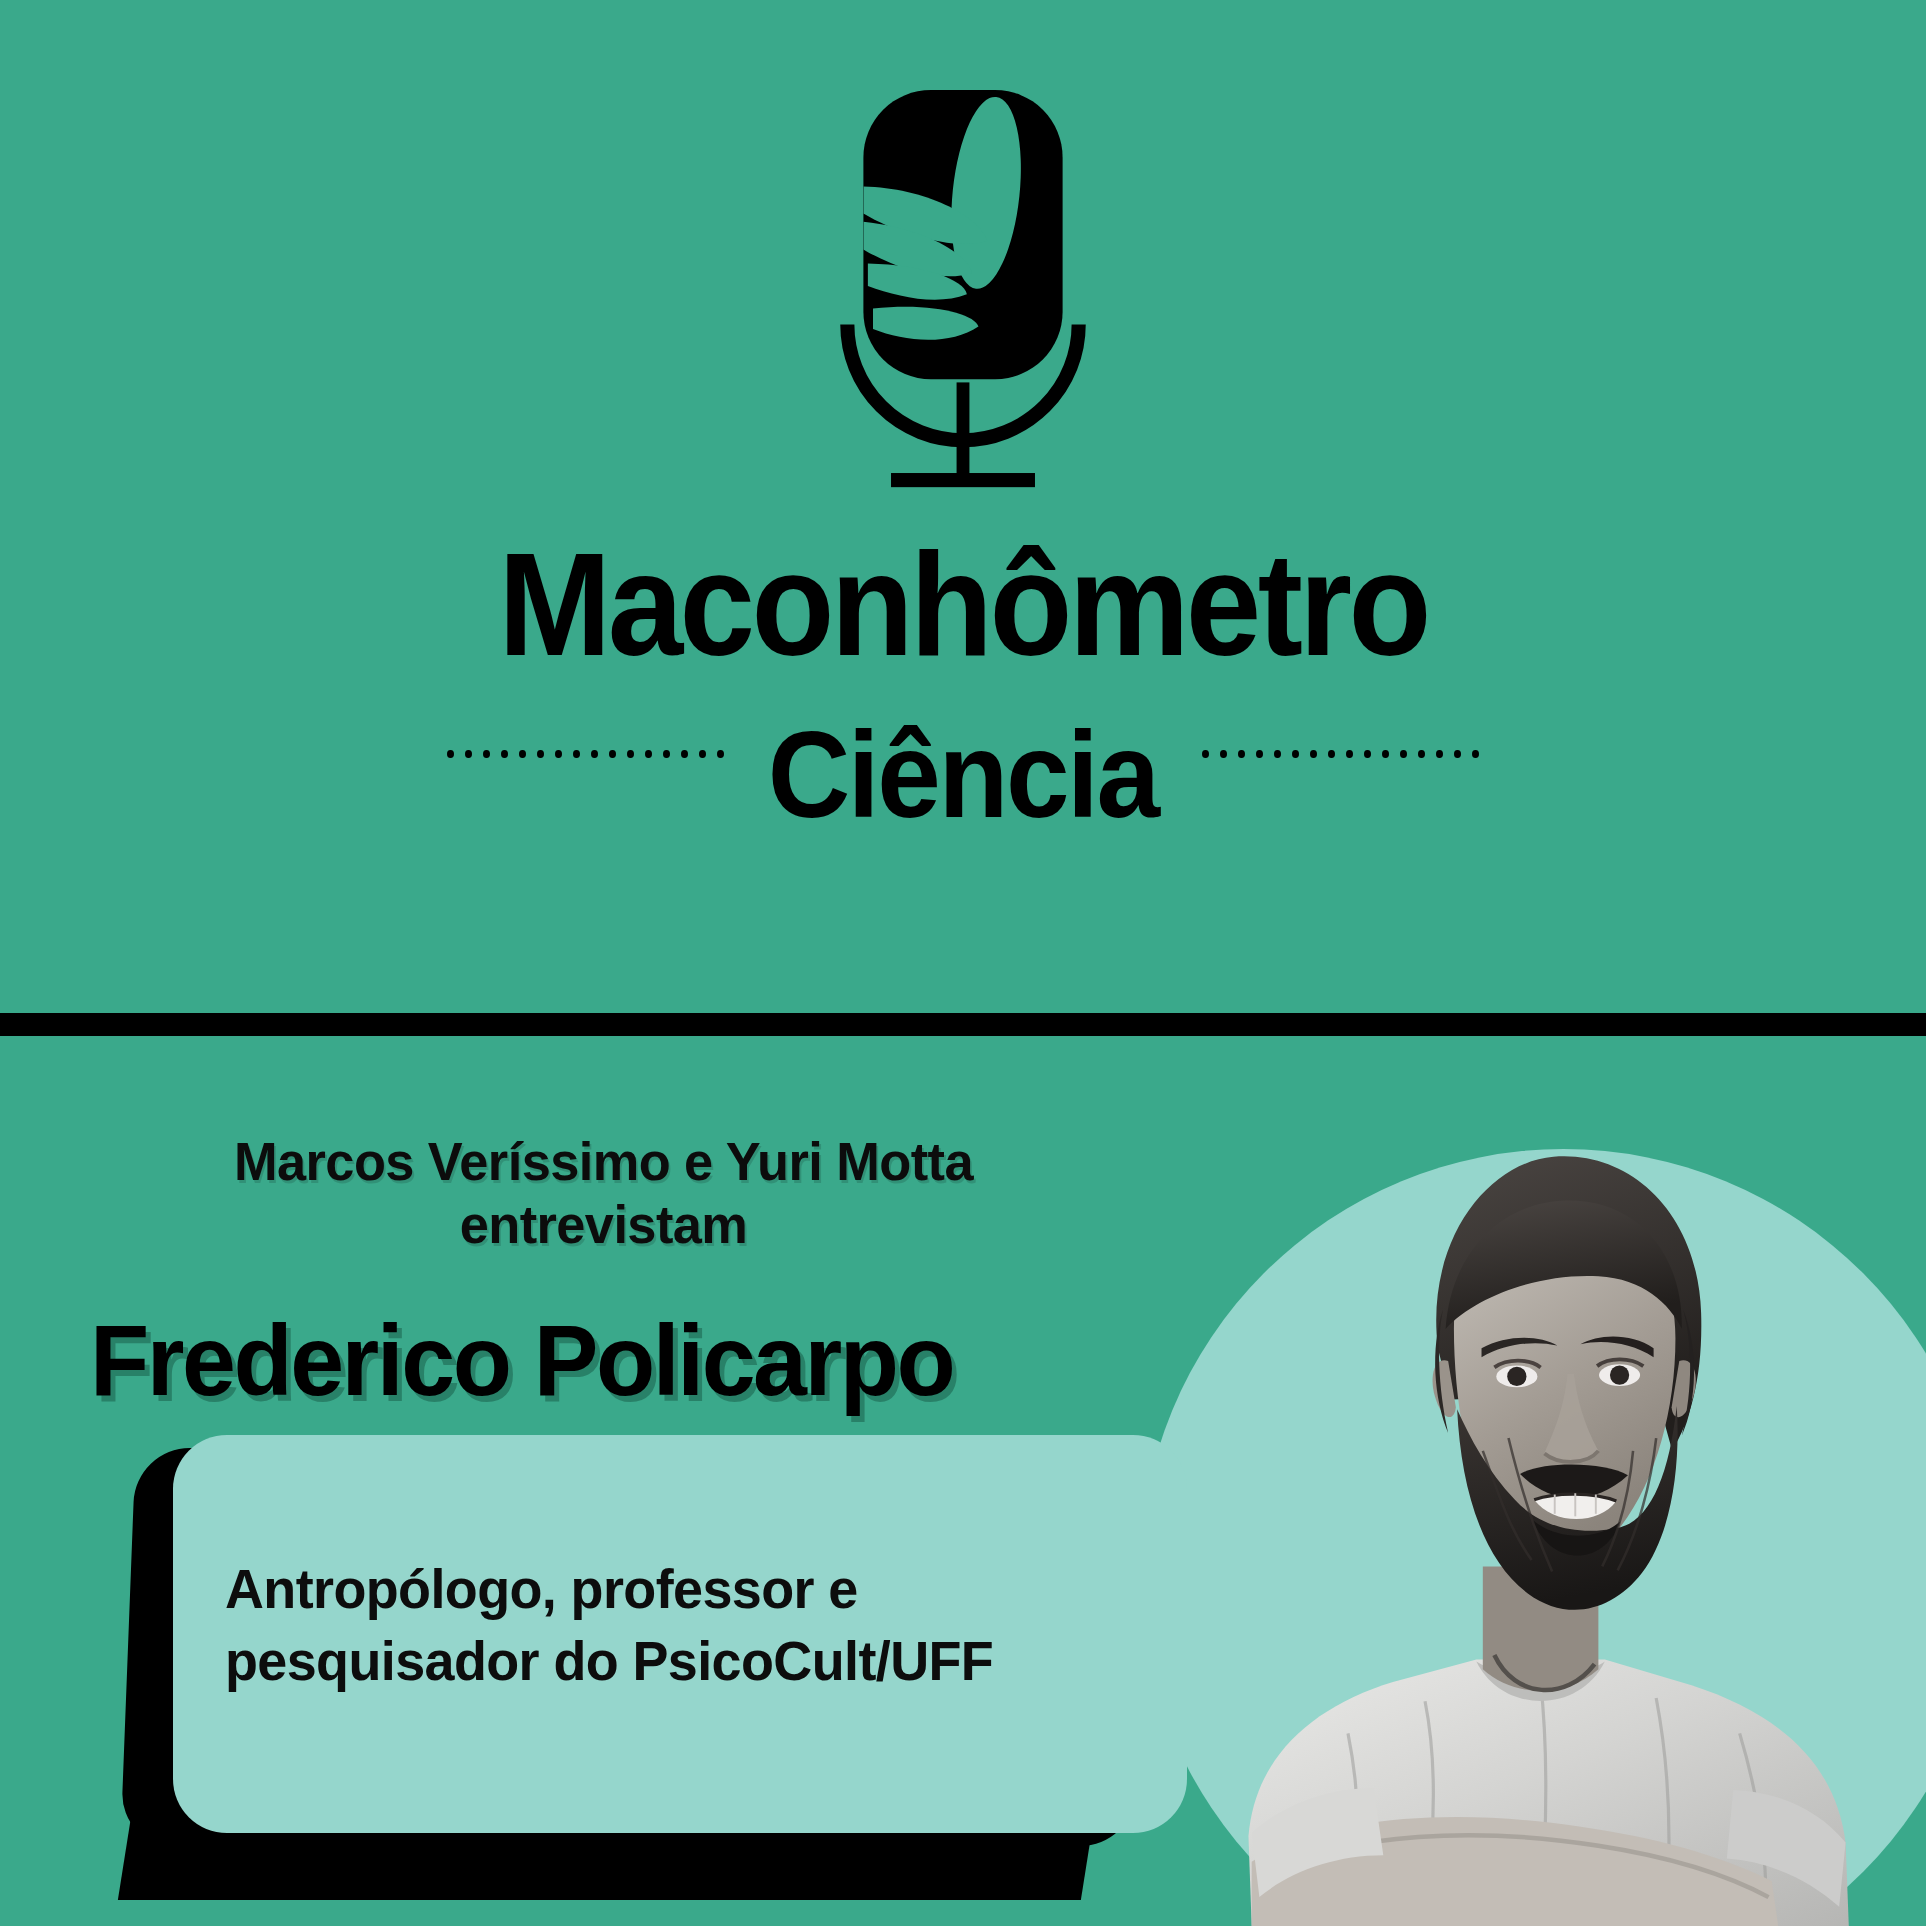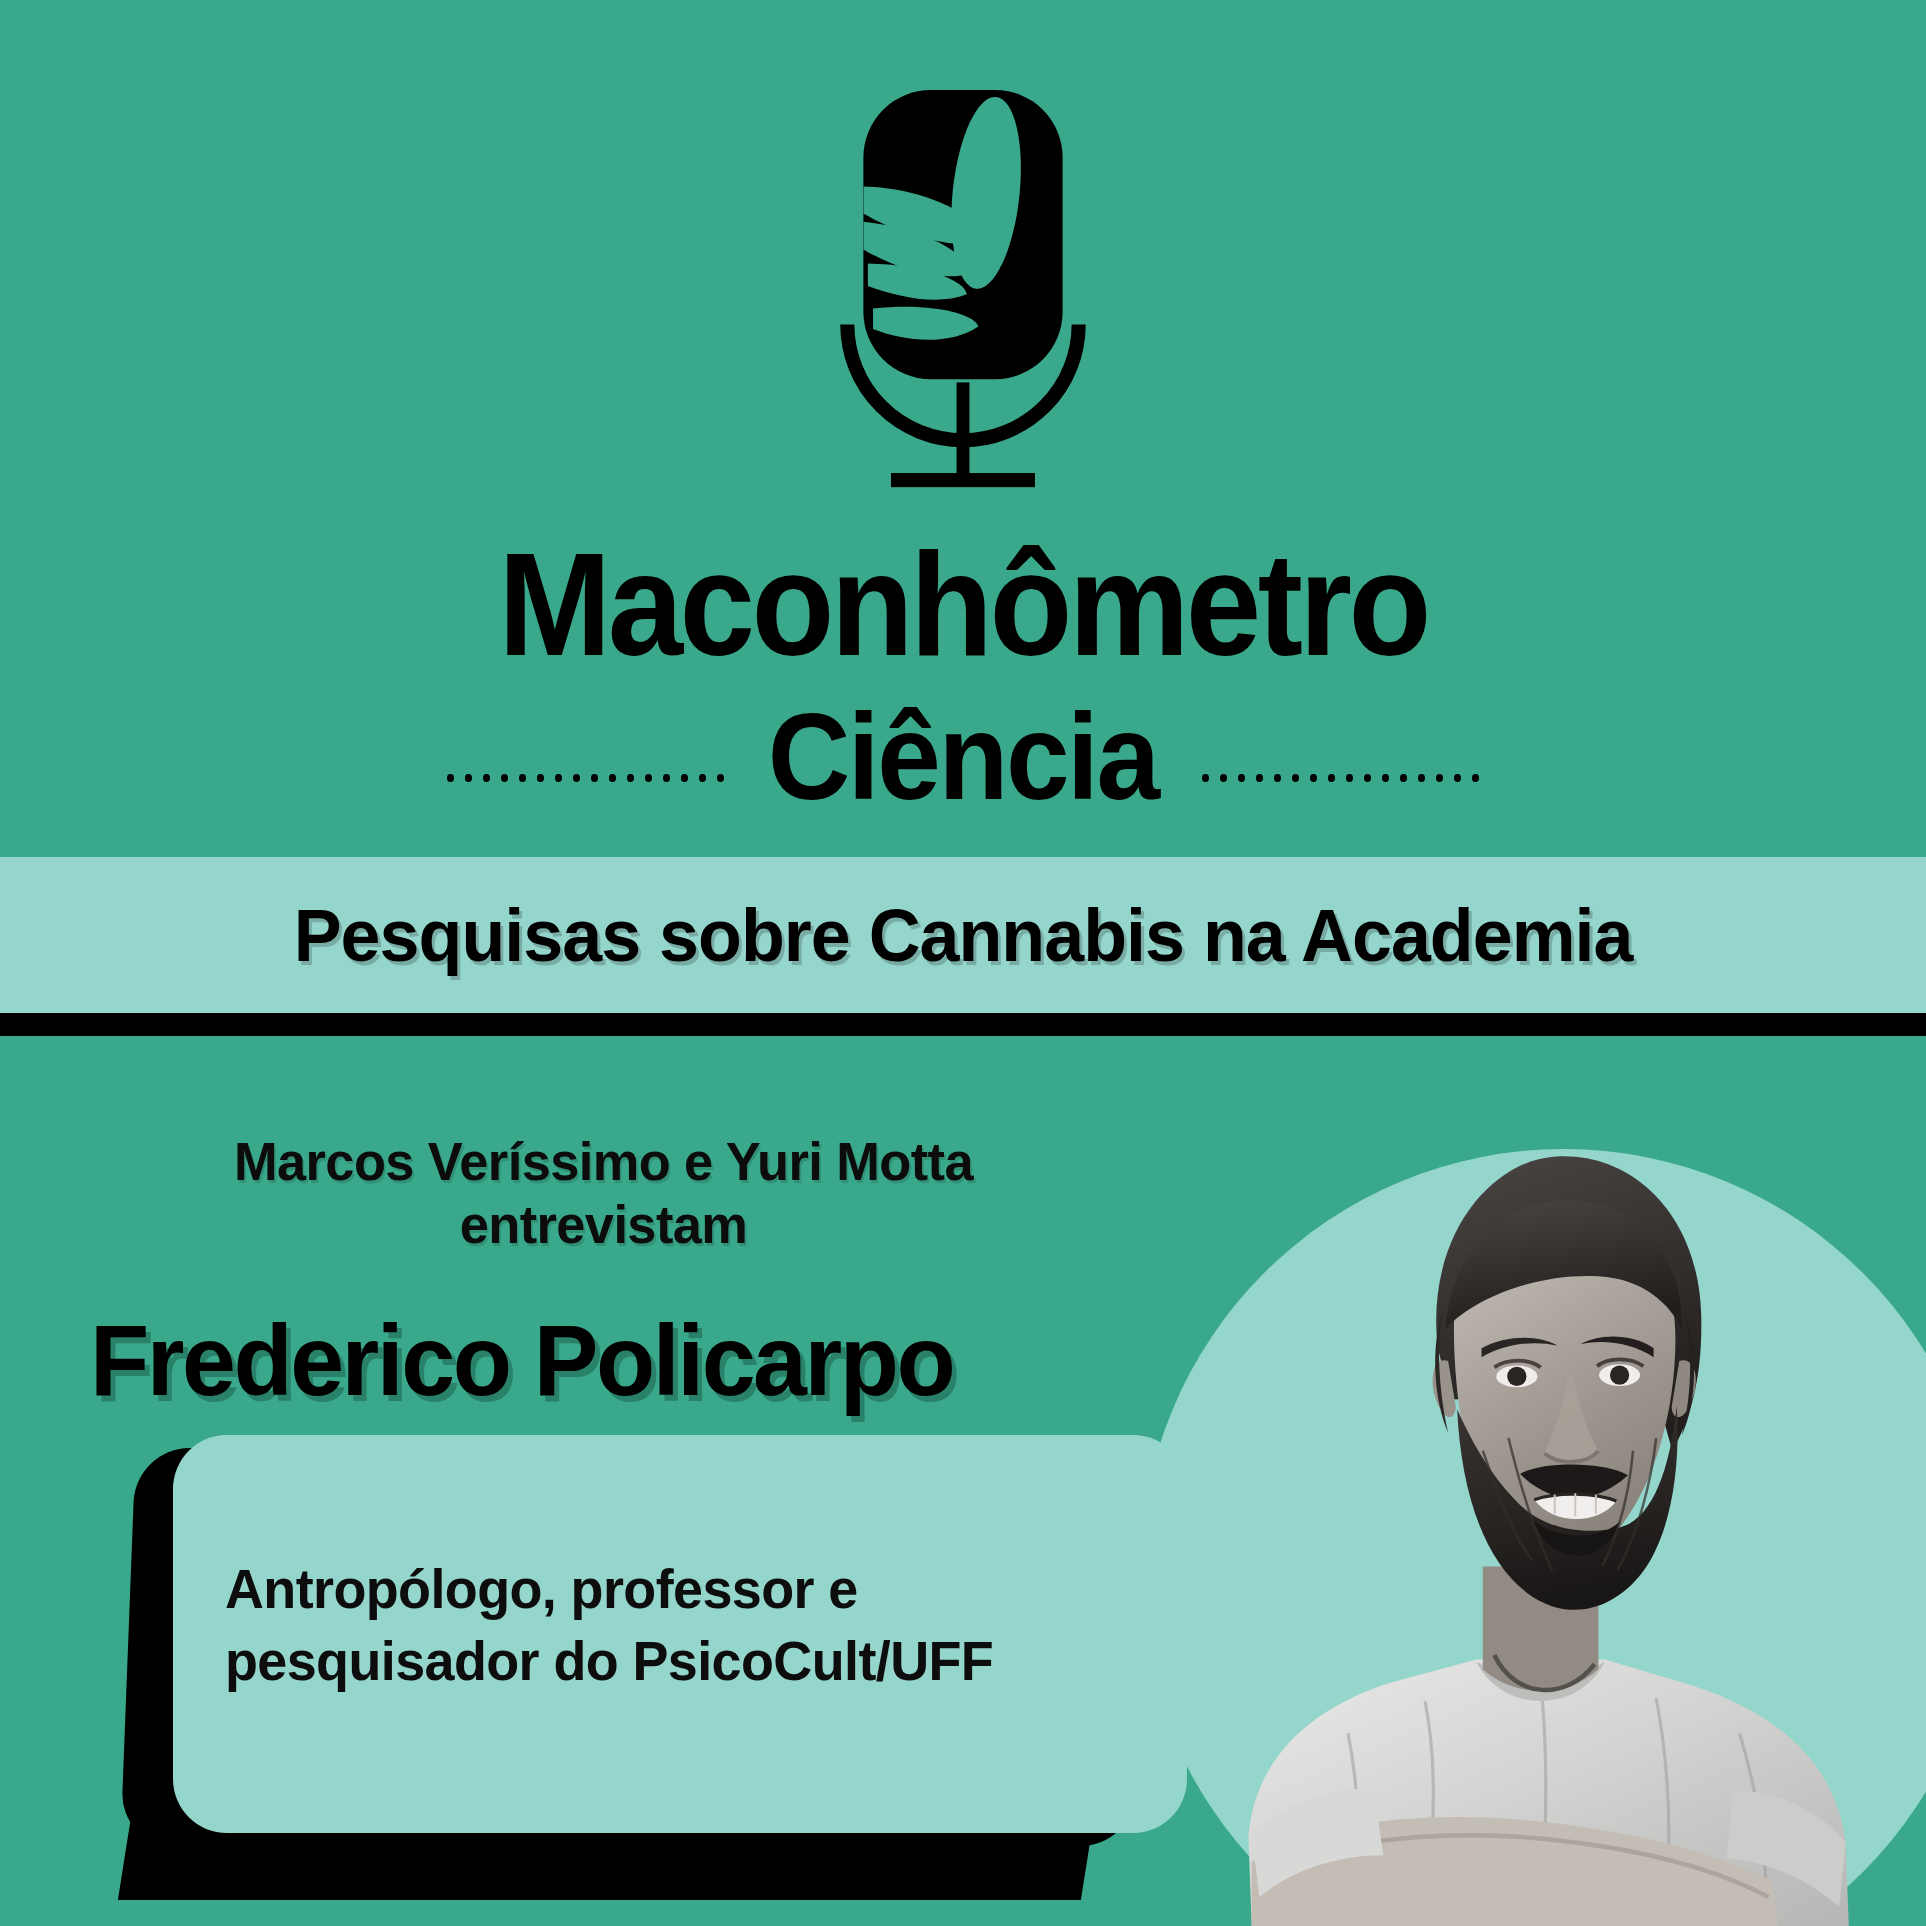--- a/index.html
+++ b/index.html
@@ -33,22 +33,22 @@
     text-align:center;
     font-size:146px;
     line-height:0.98;
     font-weight:900;
     letter-spacing:-3.9px;
     color:#000;
     font-family:"Liberation Sans Narrow","Liberation Sans",sans-serif;
     transform:scaleX(0.93);
   }
   .brand-sub-row {
-    position:absolute; left:0; top:695px; width:1926px;
-    display:flex; align-items:center; justify-content:center; gap:29.5px;
+    position:absolute; left:0; top:713px; width:1926px;
+    display:flex; align-items:flex-start; justify-content:center; gap:29.5px;
   }
   .brand-sub {
     font-size:123px;
     font-weight:900;
     letter-spacing:-2.6px;
     color:#000;
     font-family:"Liberation Sans Narrow","Liberation Sans",sans-serif;
     transform:scaleX(0.93);
     line-height:1;
     padding-bottom:6.4px;
@@ -225,23 +225,20 @@
           <span class="dot"></span>
           <span class="dot"></span>
           <span class="dot"></span>
           <span class="dot"></span>
           <span class="dot"></span>
           <span class="dot"></span>
         </span>
     </div>
   </div>
 
-  <div class="banner">
-    <span class="banner-text">Pesquisas sobre Cannabis na Academia</span>
-  </div>
   <div class="banner-rule"></div>
 
   <div class="portrait-circle"></div>
 
   <div class="hosts">
     <div>Marcos Veríssimo e Yuri Motta</div>
     <div>entrevistam</div>
   </div>
 
   <div class="guest">Frederico Policarpo</div>

